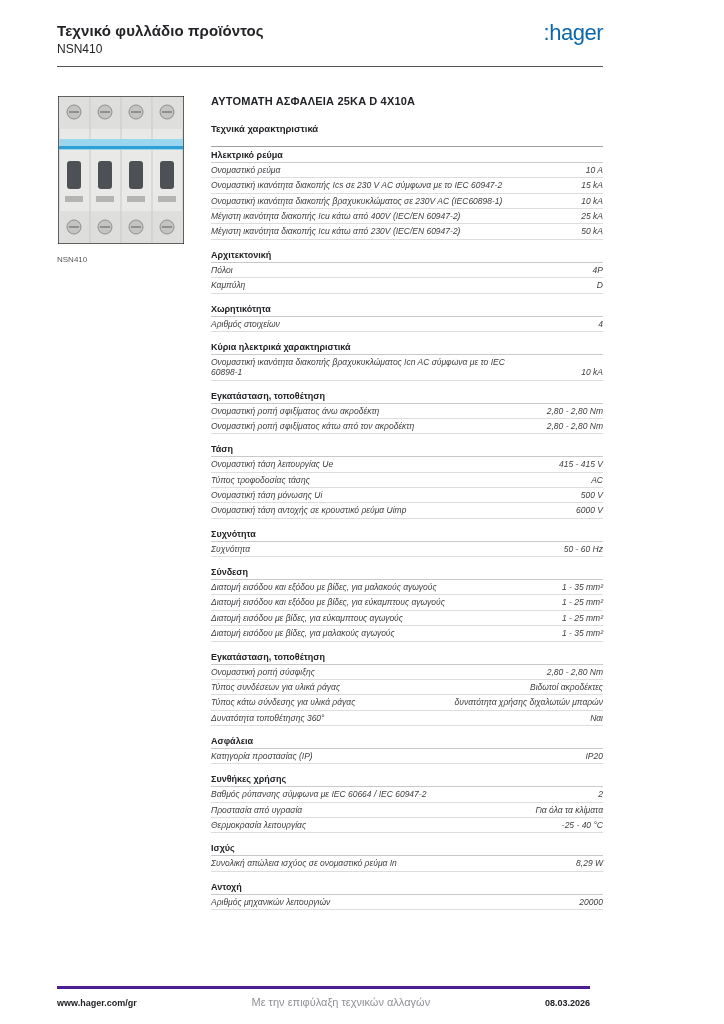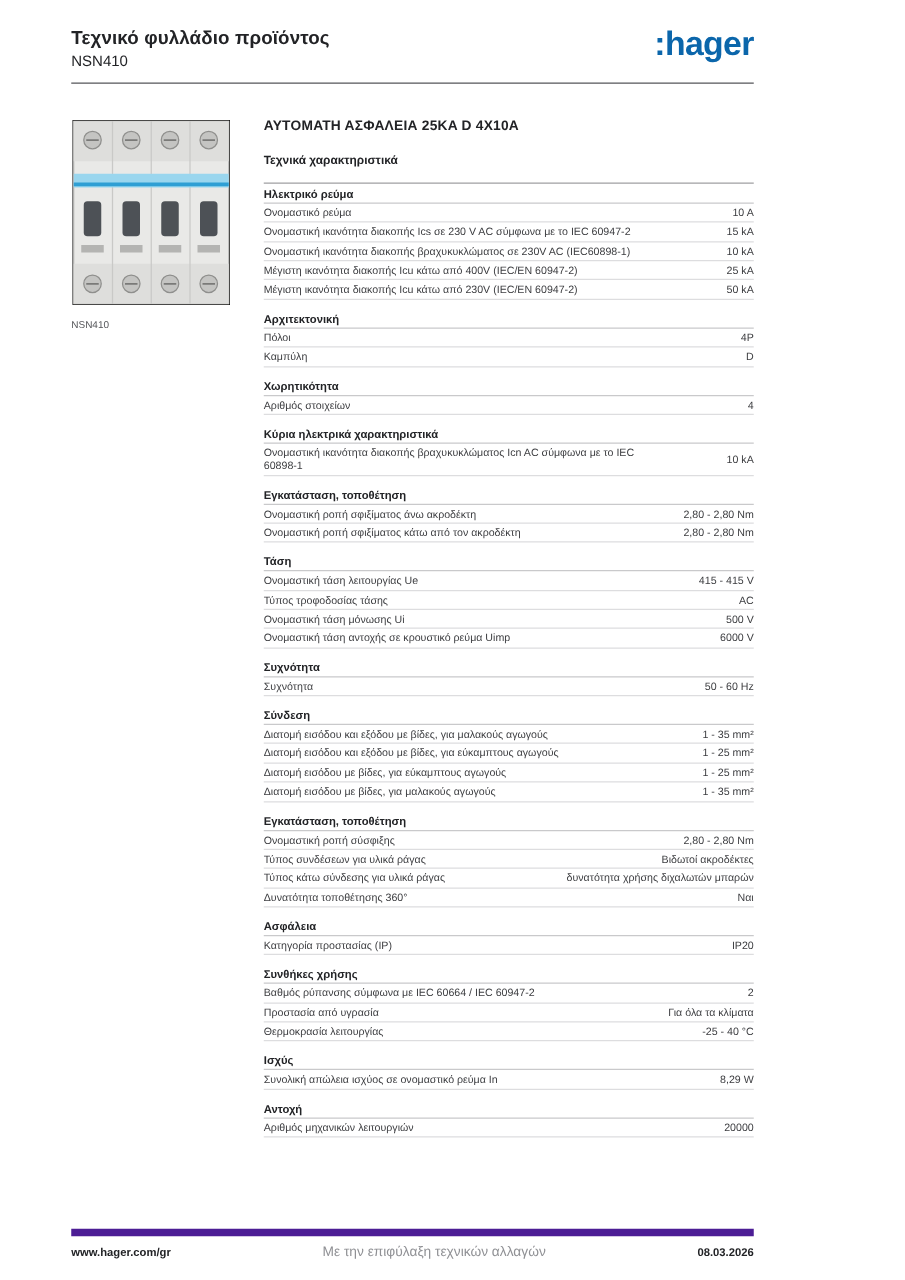--- a/index.html
+++ b/index.html
@@ -19,47 +19,47 @@
   }
   .header {
     display: flex;
     justify-content: space-between;
     align-items: flex-start;
     border-bottom: 1px solid #55565a;
     padding-bottom: 10px;
   }
   .doc-title { font-size: 15px; font-weight: bold; color: #222326; letter-spacing: 0.1px; }
   .doc-subtitle { font-size: 12px; color: #222326; margin-top: 3px; }
-  .logo { font-size: 27px; font-weight: bold; line-height: 1; letter-spacing: -0.5px; }
+  .logo { font-size: 22px; font-weight: normal; line-height: 1; letter-spacing: -0.5px; }
   .main { display: flex; gap: 26px; margin-top: 28px; }
   .left-col { width: 128px; flex: none; }
   .image-wrap { width: 128px; height: 150px; }
   .image-caption { font-size: 8px; color: #55565a; margin-top: 10px; }
   .right-col { flex: 1; min-width: 0; }
   .product-name { font-size: 11px; font-weight: bold; color: #222326; margin-bottom: 16px; letter-spacing: 0.2px; }
   .tech-title { font-size: 9.5px; font-weight: bold; color: #222326; margin-bottom: 12px; }
   .sections { border-top: 1px solid #a0a0a2; }
   .section { margin-bottom: 7px; }
   .section-heading {
     font-size: 9px; font-weight: bold; color: #222326;
     padding: 3px 0 2px 0;
     border-bottom: 1px solid #c9c9cb;
   }
   .row {
-    display: flex; justify-content: space-between; align-items: center;
+    display: flex; justify-content: space-between; align-items: flex-end;
     gap: 14px;
     border-bottom: 1px solid #dddddf;
     padding: 2px 0;
-    font-size: 8.5px; line-height: 1.22;
+    font-size: 8.5px; line-height: 1.22; font-style: italic;
   }
   .row-label { color: #3c3d40; max-width: 305px; }
   .row-value { color: #3c3d40; white-space: nowrap; text-align: right; }
   .footer {
-    position: absolute; left: 57px; right: 57px; bottom: 16px;
-    border-top: 6px solid #4c1d95;
+    position: absolute; left: 57px; right: 70px; bottom: 16px;
+    border-top: 3px solid #4c1d95;
     padding-top: 7px;
     display: flex; justify-content: space-between; align-items: baseline;
     font-size: 9px;
   }
   .footer-site { font-weight: bold; color: #222326; text-decoration: none; }
   .footer-note { font-size: 11px; color: #909195; }
   .footer-date { font-weight: bold; color: #222326; }
 </style>
 </head>
 <body>

